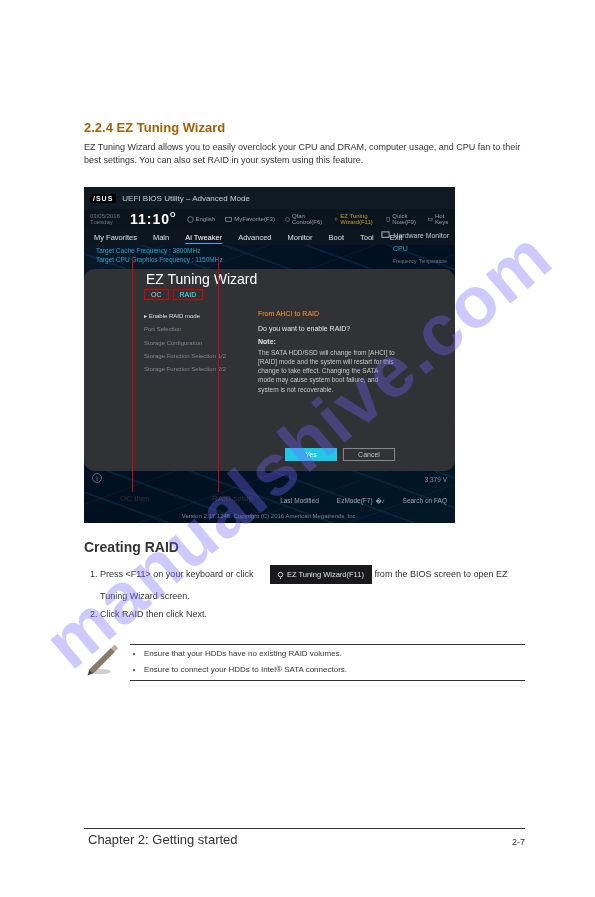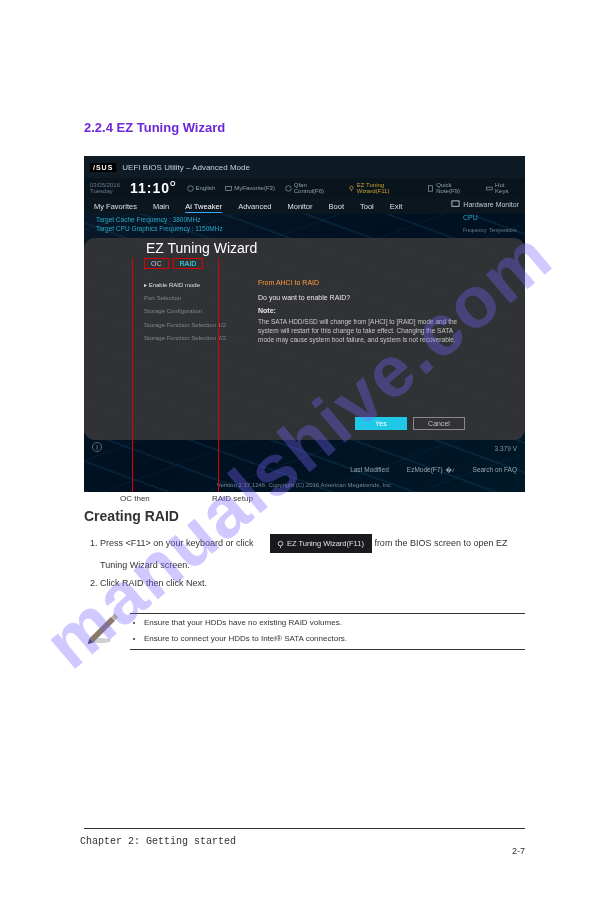--- a/index.html
+++ b/index.html
@@ -1,22 +1,22 @@
 <!DOCTYPE html>
 <html><head>
 <meta charset="utf-8">
 <style>
   * { margin: 0; padding: 0; box-sizing: border-box; }
   body { width: 595px; height: 897px; background: #fff; font-family: Arial, sans-serif; position: relative; overflow: hidden; }
   .page { width: 595px; height: 897px; position: relative; padding: 120px 70px 40px 84px; }
   
-  .section-title { font-size: 13px; font-weight: bold; color: #6d28d9; margin-bottom: 6px; }
+  .section-title { font-size: 13px; font-weight: bold; color: #a16207; margin-bottom: 6px; }
   .section-desc { font-size: 9px; color: #333; line-height: 1.4; margin-bottom: 8px; }
   
-  .bios-shot { width: 441px; height: 336px; background: linear-gradient(135deg, #0a1a2a 0%, #001020 50%, #001828 100%); position: relative; overflow: hidden; margin-top: 21px; }
+  .bios-shot { width: 371px; height: 336px; background: linear-gradient(135deg, #0a1a2a 0%, #001020 50%, #001828 100%); position: relative; overflow: hidden; margin-top: 21px; }
   .bios-diag { position: absolute; inset: 0; background:
      repeating-linear-gradient(20deg, rgba(20,80,120,0.25) 0 2px, transparent 2px 28px),
      repeating-linear-gradient(-20deg, rgba(20,80,120,0.15) 0 1px, transparent 1px 36px); }
   .bios-top { position: absolute; top: 0; left: 0; right: 0; height: 22px; background: #0e1a24; display:flex; align-items:center; padding:0 6px; gap:6px; }
   .asus-logo { background:#000; color:#fff; font-size:7px; font-weight:bold; letter-spacing:1px; padding:1px 3px; }
   .bios-title { color:#c8d0d8; font-size:8px; }
   .bios-topbar2 { position:absolute; top:22px; left:0; right:0; height:20px; background:#0a141c; display:flex; align-items:center; padding:0 6px; gap:10px; }
   .clock-date { color:#6a7a88; font-size:6px; line-height:1; }
   .clock-time { color:#fff; font-size:14px; font-weight:bold; letter-spacing:1px; }
   .clock-deg { font-size:7px; vertical-align: top; }
@@ -75,30 +75,31 @@
   .ez-btn svg { vertical-align:middle; margin-right:2px; }
   
   .note-block { display:flex; gap:10px; margin-top:20px; align-items:flex-start; }
   .pen { flex:0 0 36px; }
   .note-lines { flex:1; }
   .hr { border:none; border-top:1px solid #333; margin:3px 0; }
   .note-ul { list-style: disc; margin-left:14px; }
   .note-ul li { font-size:8px; color:#333; line-height:1.5; margin-bottom:4px; }
   
   .btm-rule { position:absolute; bottom:68px; left:84px; right:70px; border-top:1px solid #333; }
-  .chap { position:absolute; bottom:50px; left:80px; font-size:10px; color:#333;font-family:Liberation Mono, monospace; }
-  .pgno { position:absolute; bottom:41px; right:70px; font-size:9px; color:#333;margin-left:38px; }
+  .chap { position:absolute; bottom:50px; left:88px; font-size:13px; color:#333; }
+  .pgno { position:absolute; bottom:50px; right:70px; font-size:9px; color:#333;margin-left:38px; }
   
   .wm { position:absolute; left:50%; top:50%; transform:translate(-50%,-50%) rotate(-40deg); font-size:72px; font-weight:bold; color:rgba(120,100,255,0.35); letter-spacing:2px; pointer-events:none; white-space:nowrap; }
 </style>
 </head>
 <body>
 
 <div class="page">
   <div class="section-title">2.2.4  EZ Tuning Wizard</div>
+  <div class="section-desc">EZ Tuning Wizard allows you to easily overclock your CPU and DRAM, computer usage, and CPU fan to their best settings. You can also set RAID in your system using this feature.</div>
 
   <div class="bios-shot">
     <div class="bios-diag"></div>
     <div class="bios-top">
       <span class="asus-logo">/SUS</span>
       <span class="bios-title">UEFI BIOS Utility – Advanced Mode</span>
     </div>
     <div class="bios-topbar2">
       <div>
         <div class="clock-date"><span>03/05/2016</span><br><span>Tuesday</span></div>

